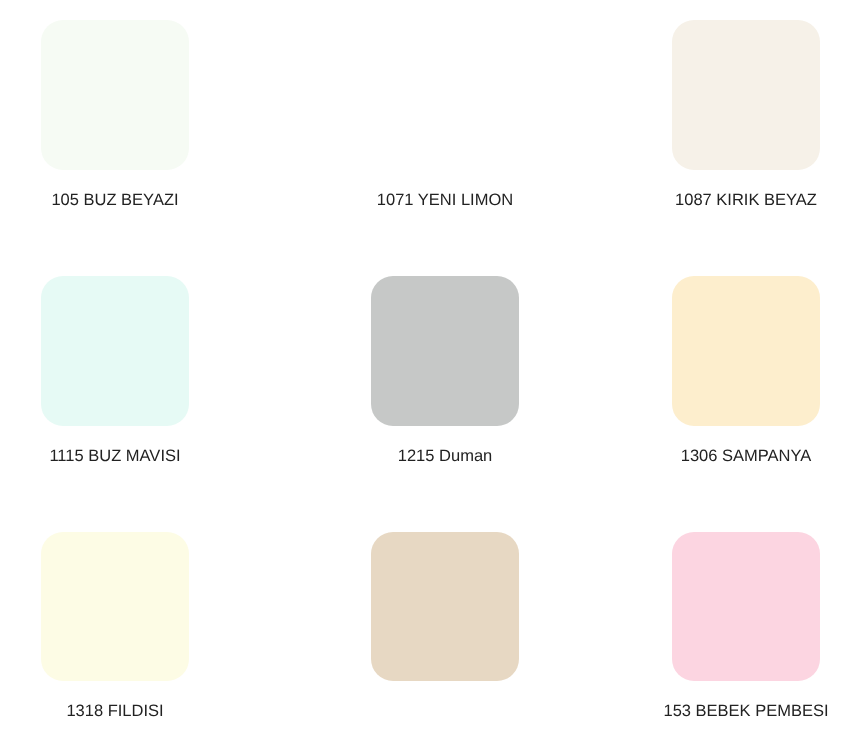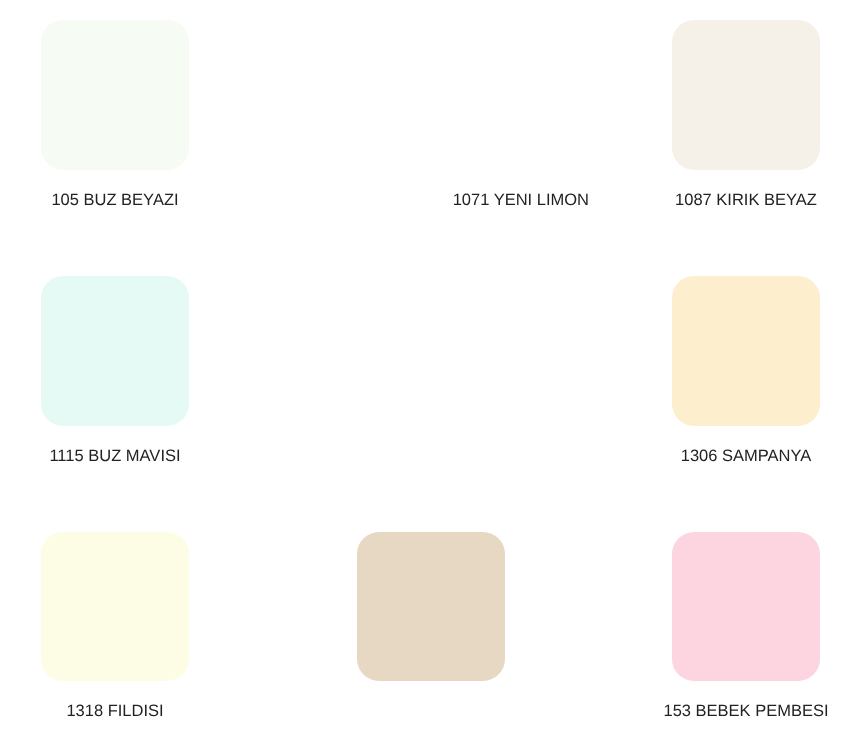--- a/index.html
+++ b/index.html
@@ -23,21 +23,21 @@
     width: 856px;
     height: 703px;
   }
   .cell {
     position: absolute;
     width: 316px;
     text-align: center;
   }
   
   .col-0 { left: -43.5px; }
-  .col-1 { left: 273px; text-align: right; }
+  .col-1 { left: 287px; }
   .col-2 { left: 588px; }
   
   .row-0 { top: 20.2px; }
   .row-1 { top: 276px; }
   .row-2 { top: 531.5px; }
 
   .swatch {
     width: 148px;
     height: 149.6px;
     border-radius: 22px;
@@ -73,20 +73,24 @@
   <div class="cell row-0 col-2">
     <div class="swatch" style="background: rgb(246, 241, 232);"></div>
     <div class="label">1087 KIRIK BEYAZ</div>
   </div>
 
   <div class="cell row-1 col-0">
     <div class="swatch" style="background: rgb(230, 250, 245);"></div>
     <div class="label">1115 BUZ MAVISI</div>
   </div>
 
+  <div class="cell row-1 col-1">
+    <div class="swatch" style="background: rgb(198, 200, 199);"></div>
+    <div class="label">1215 Duman</div>
+  </div>
 
   <div class="cell row-1 col-2">
     <div class="swatch" style="background: rgb(253, 238, 205);"></div>
     <div class="label">1306 SAMPANYA</div>
   </div>
 
   <div class="cell row-2 col-0">
     <div class="swatch" style="background: rgb(253, 252, 229);"></div>
     <div class="label">1318 FILDISI</div>
   </div>

